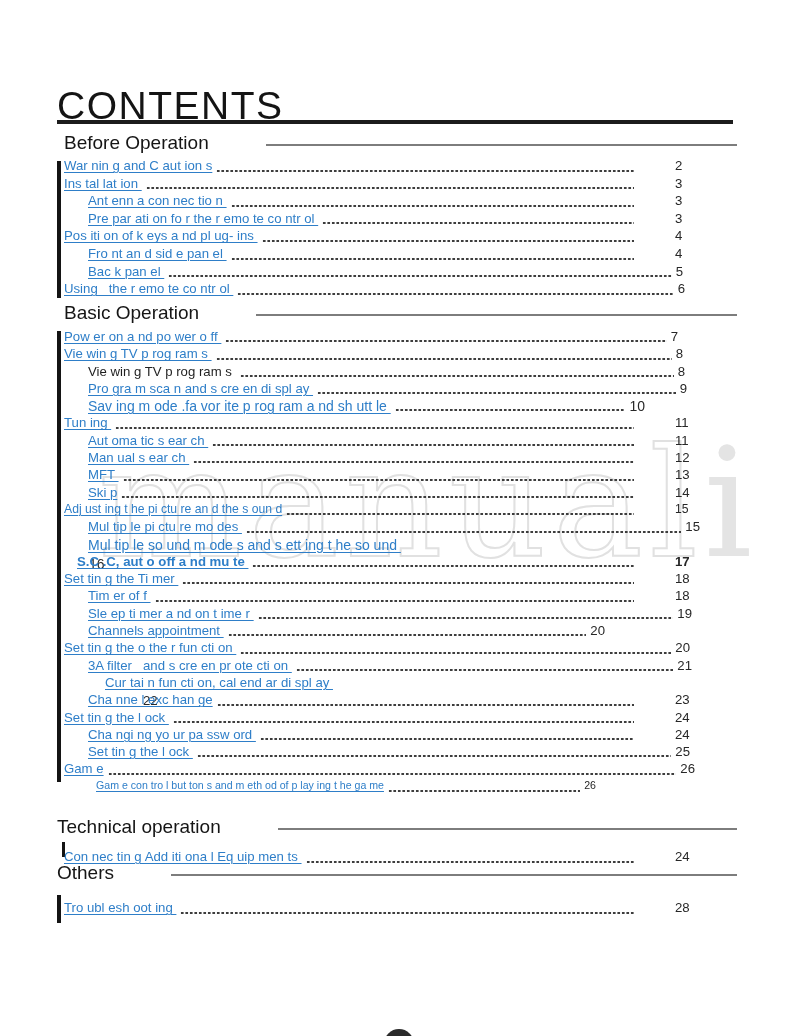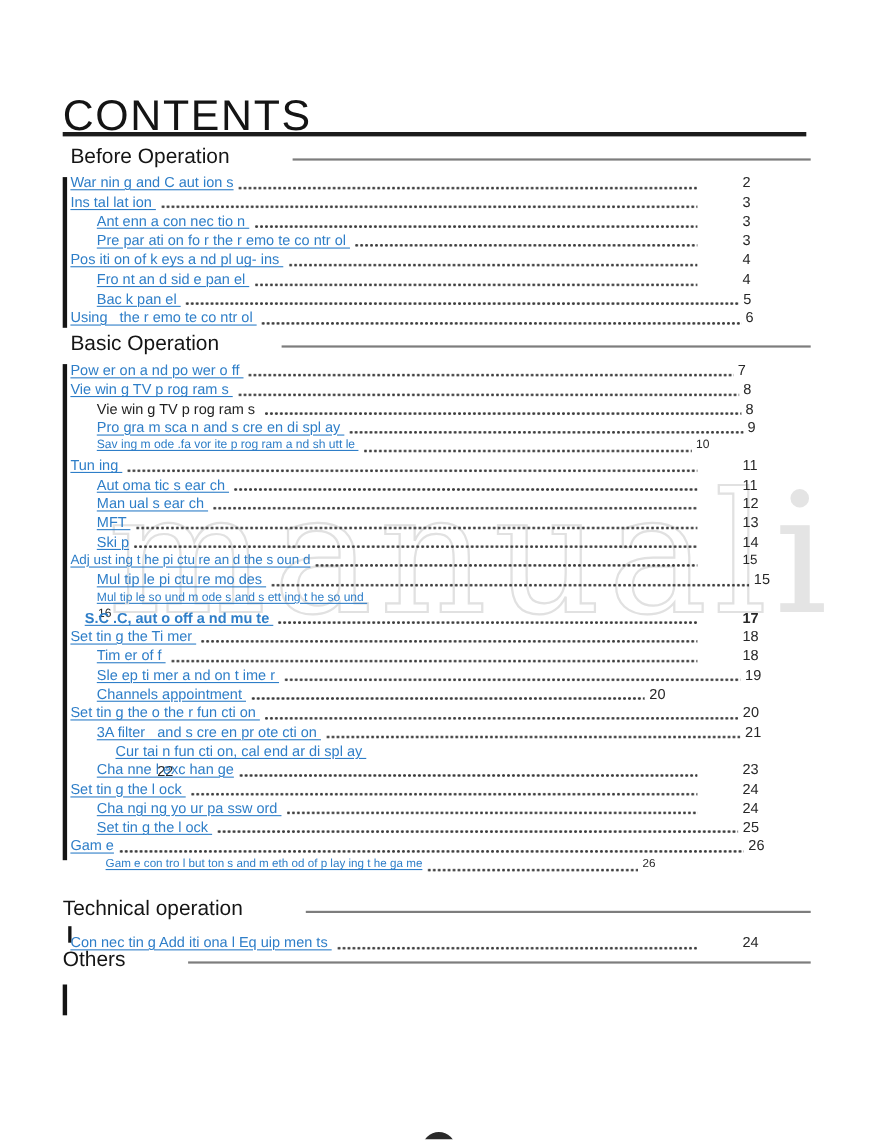--- a/index.html
+++ b/index.html
@@ -10,21 +10,21 @@
              color:#141414;font-weight:400;z-index:1;}
   .title-rule{position:absolute;left:57px;top:120px;width:676px;height:4px;background:#1c1c1c;z-index:1;}
   
   .sec-head{position:absolute;left:57px;width:680px;display:flex;align-items:center;z-index:1;}
   .sec-title{font-size:19px;color:#151515;white-space:pre;}
   .sec-rule{flex:1;height:2px;background:#7d7d7d;margin-left:57px;margin-top:3px;}
   .pad7{padding-left:7px;}
   
   .rows{position:absolute;left:57px;width:680px;z-index:1;}
   .row{display:flex;align-items:flex-start;height:var(--rh);font-size:13.2px;white-space:pre;}
-  .row.small{font-size:11px;}
+  .row.small{font-size:14px;}
   .row.mid{font-size:12.2px;}
   .row.tiny{font-size:10.6px;}
   .label{white-space:pre;}
   .link{color:#2E7EC8;text-decoration:underline;text-underline-offset:2px;text-decoration-thickness:1px;cursor:pointer;}
   .plain{color:#1f1f1f;}
   .dots{flex:1 1 auto;align-self:flex-end;height:4px;margin:0 3px 3px 4px;
         background-image:radial-gradient(circle,#3d3d3d 1.05px,transparent 1.45px);
         background-size:4.5px 4px;background-repeat:repeat-x;background-position:0 50%;}
   .page-col{flex:0 0 62px;padding-left:38px;color:#272727;}
   .page-inline{color:#272727;margin-left:1px;}
@@ -108,16 +108,17 @@
   <div class="rows" style="top:849px;--rh:17.6px">
       <div class="row" style="margin-left: 7px;"><span class="label link">Con nec tin g Add iti ona l Eq uip men ts </span><span class="dots"></span><span class="page-col">24</span></div>
     </div>
 
   <div class="sec-head" style="top:862px">
     <span class="sec-title">Others</span>
     <span class="sec-rule"></span>
   </div>
   <div class="vbar" style="left:57px;top:895px;width:4px;height:28px"></div>
   <div class="rows" style="top:900px;--rh:17.6px">
+      <div class="row" style="margin-left: 7px;"><span class="label link">Tro ubl esh oot ing </span><span class="dots"></span><span class="page-col">28</span></div>
     </div>
 
   <div class="bottom-badge"></div>
 </div>
 
 </body></html>

